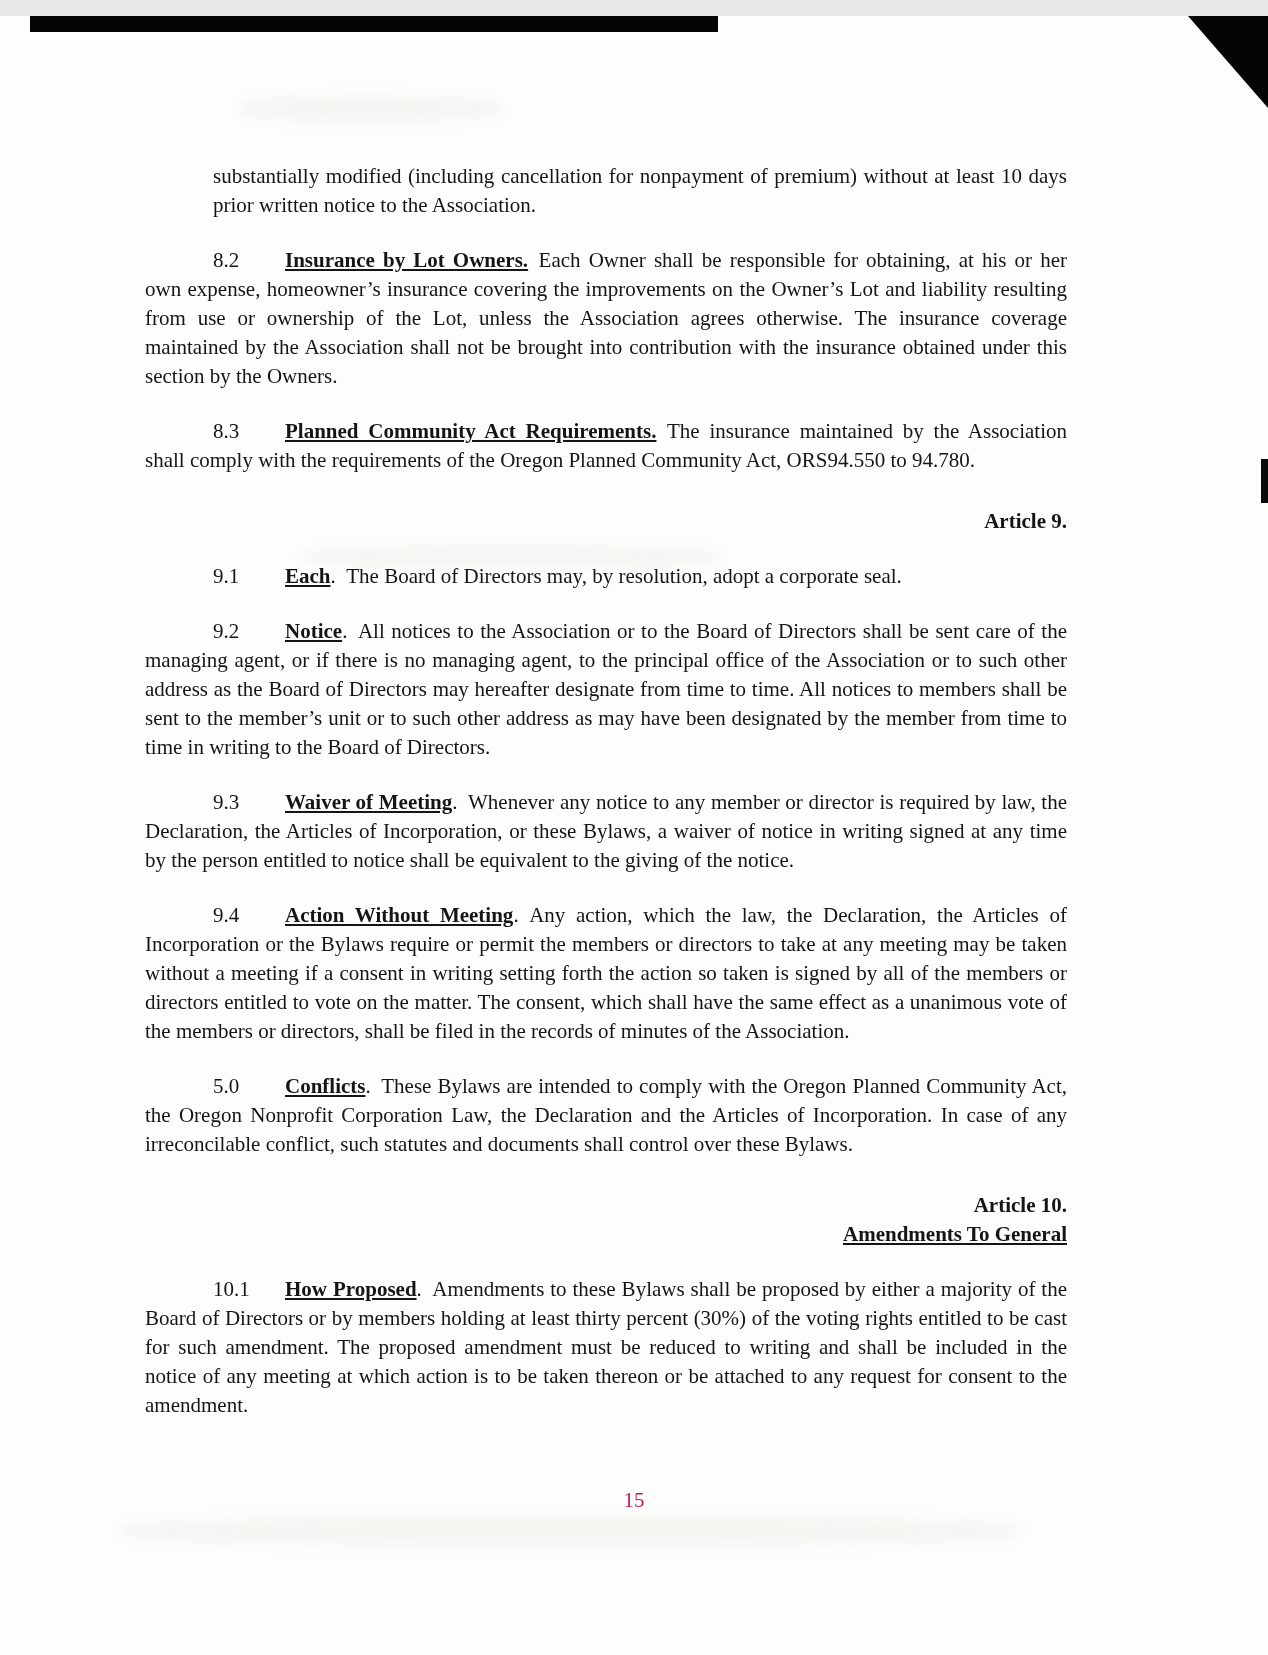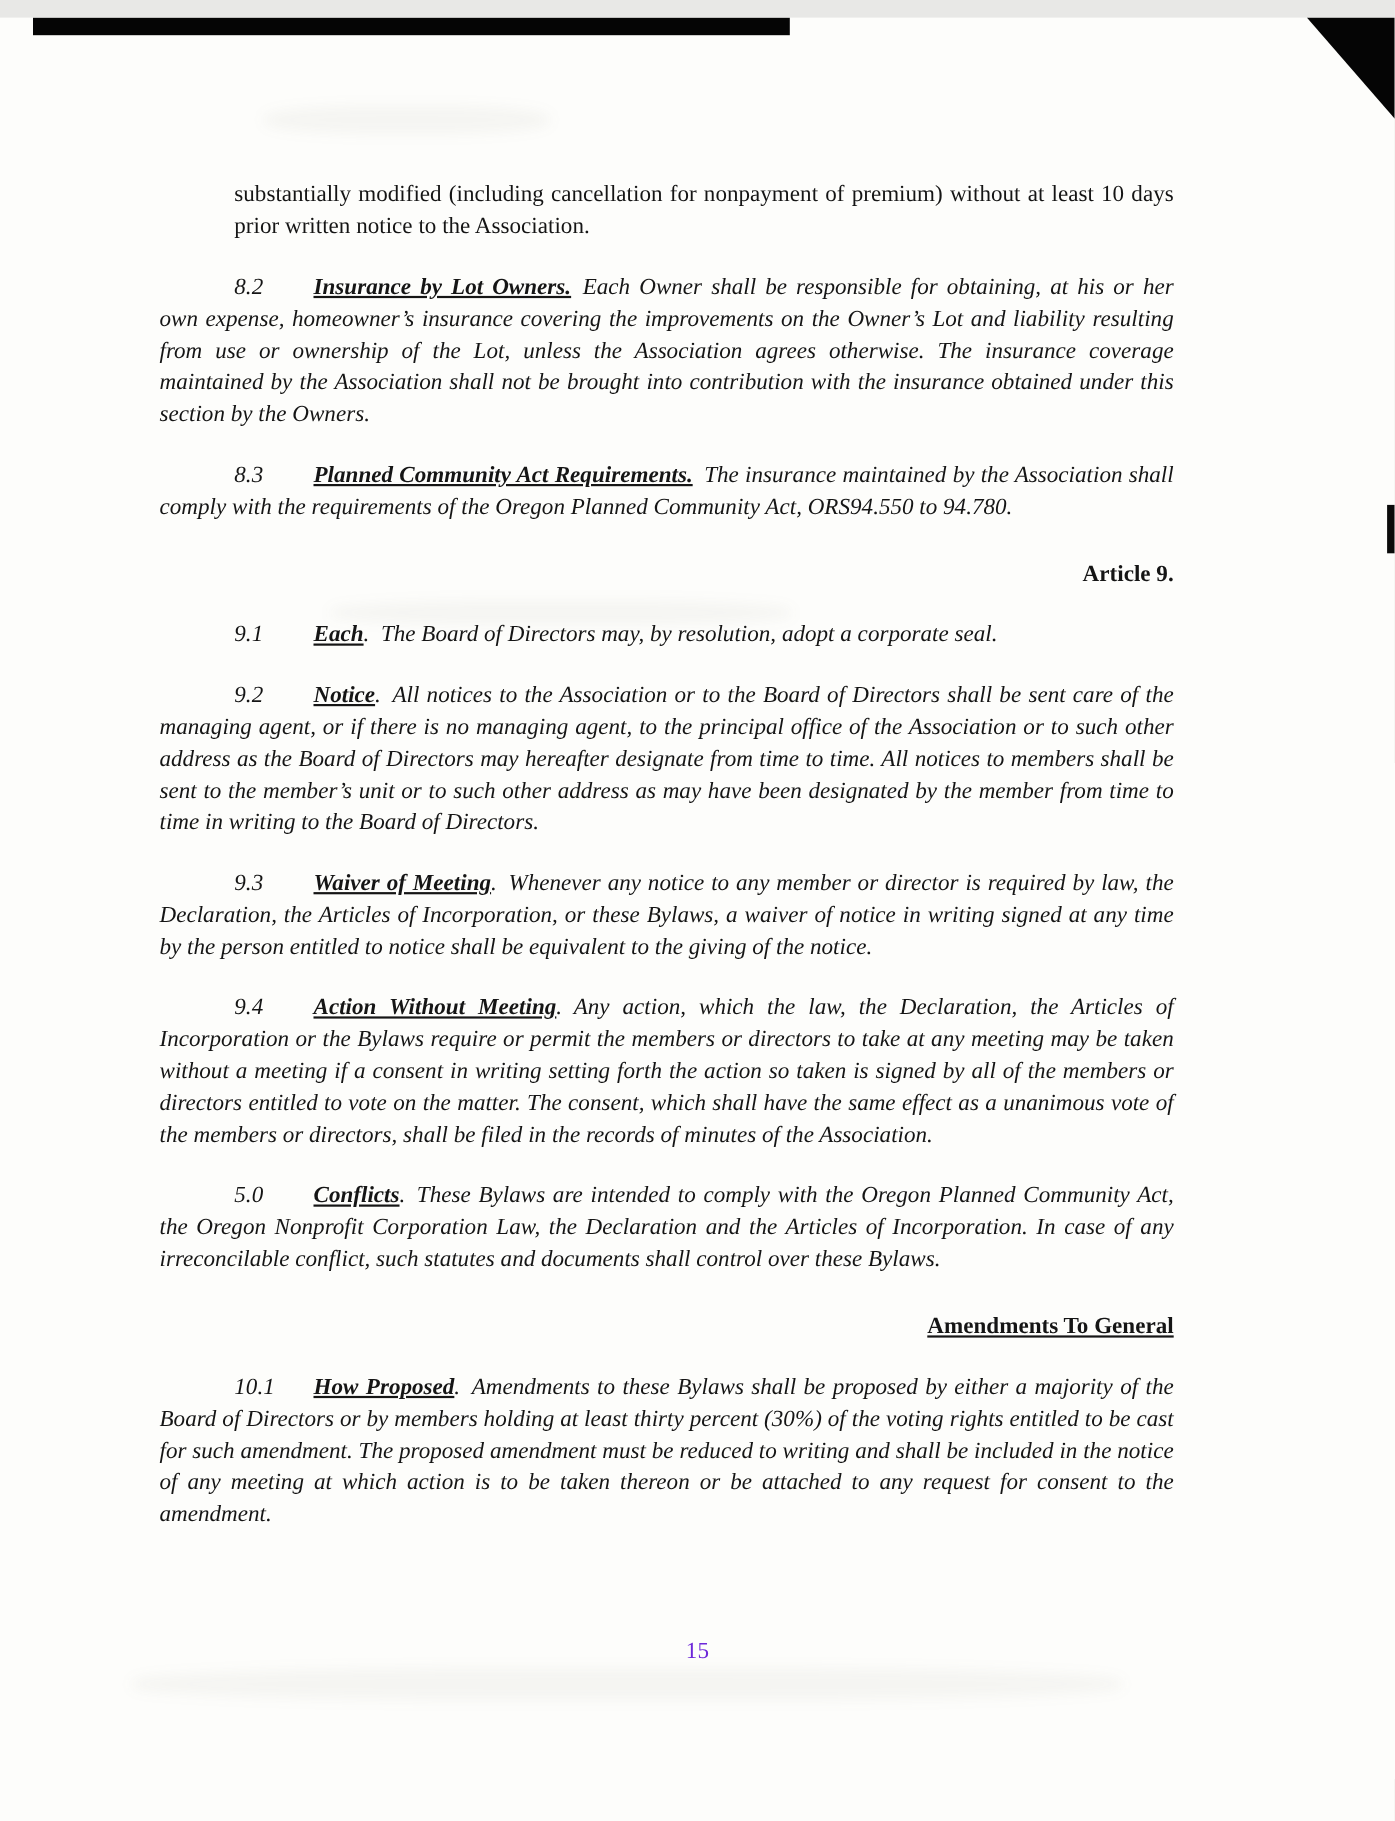--- a/index.html
+++ b/index.html
@@ -65,21 +65,20 @@
   }
   .para {
     margin: 0 0 26px 0;
   }
   .cont-para {
     margin-left: 68px;
     margin-bottom: 26px;
   }
   .sec-para {
     text-indent: 68px;
-    font-style: italic;
   }
   .sec-num {
     display: inline-block;
     width: 72px;
     text-indent: 0;
   }
   .sec-head {
     font-weight: bold;
     text-decoration: underline;
   }
@@ -96,21 +95,21 @@
     text-decoration: underline;
   }
   .page-number {
     position: absolute;
     top: 1472px;
     left: 0;
     width: 100%;
     text-align: center;
     font-size: 21px;
     font-family: "Liberation Serif", serif;
-    color: #6d28d9;
+    color: #be185d;
   }
 </style>
 </head>
 <body>
 
 <div class="page">
 
   <div class="scan-bar-top"></div>
   <div class="scan-corner-triangle"></div>
   <div class="scan-tick-right"></div>
@@ -125,20 +124,21 @@
       <p class="para sec-para"><span class="sec-num">8.3</span><span class="sec-head">Planned Community Act Requirements.</span> The insurance maintained by the Association shall comply with the requirements of the Oregon Planned Community Act, ORS94.550 to 94.780.</p>
       <div class="article-heading">
         <div class="article-title">Article 9.</div>
       </div>
       <p class="para sec-para"><span class="sec-num">9.1</span><span class="sec-head">Each</span><span>.</span> The Board of Directors may, by resolution, adopt a corporate seal.</p>
       <p class="para sec-para"><span class="sec-num">9.2</span><span class="sec-head">Notice</span><span>.</span> All notices to the Association or to the Board of Directors shall be sent care of the managing agent, or if there is no managing agent, to the principal office of the Association or to such other address as the Board of Directors may hereafter designate from time to time. All notices to members shall be sent to the member’s unit or to such other address as may have been designated by the member from time to time in writing to the Board of Directors.</p>
       <p class="para sec-para"><span class="sec-num">9.3</span><span class="sec-head">Waiver of Meeting</span><span>.</span> Whenever any notice to any member or director is required by law, the Declaration, the Articles of Incorporation, or these Bylaws, a waiver of notice in writing signed at any time by the person entitled to notice shall be equivalent to the giving of the notice.</p>
       <p class="para sec-para"><span class="sec-num">9.4</span><span class="sec-head">Action Without Meeting</span><span>.</span> Any action, which the law, the Declaration, the Articles of Incorporation or the Bylaws require or permit the members or directors to take at any meeting may be taken without a meeting if a consent in writing setting forth the action so taken is signed by all of the members or directors entitled to vote on the matter. The consent, which shall have the same effect as a unanimous vote of the members or directors, shall be filed in the records of minutes of the Association.</p>
       <p class="para sec-para"><span class="sec-num">5.0</span><span class="sec-head">Conflicts</span><span>.</span> These Bylaws are intended to comply with the Oregon Planned Community Act, the Oregon Nonprofit Corporation Law, the Declaration and the Articles of Incorporation. In case of any irreconcilable conflict, such statutes and documents shall control over these Bylaws.</p>
       <div class="article-heading">
+        <div class="article-title">Article 10.</div>
         <div class="article-subtitle">Amendments To General</div>
       </div>
       <p class="para sec-para"><span class="sec-num">10.1</span><span class="sec-head">How Proposed</span><span>.</span> Amendments to these Bylaws shall be proposed by either a majority of the Board of Directors or by members holding at least thirty percent (30%) of the voting rights entitled to be cast for such amendment. The proposed amendment must be reduced to writing and shall be included in the notice of any meeting at which action is to be taken thereon or be attached to any request for consent to the amendment.</p>
     </div>
 
   <div class="page-number">15</div>
 
 </div>
 
 </body></html>

